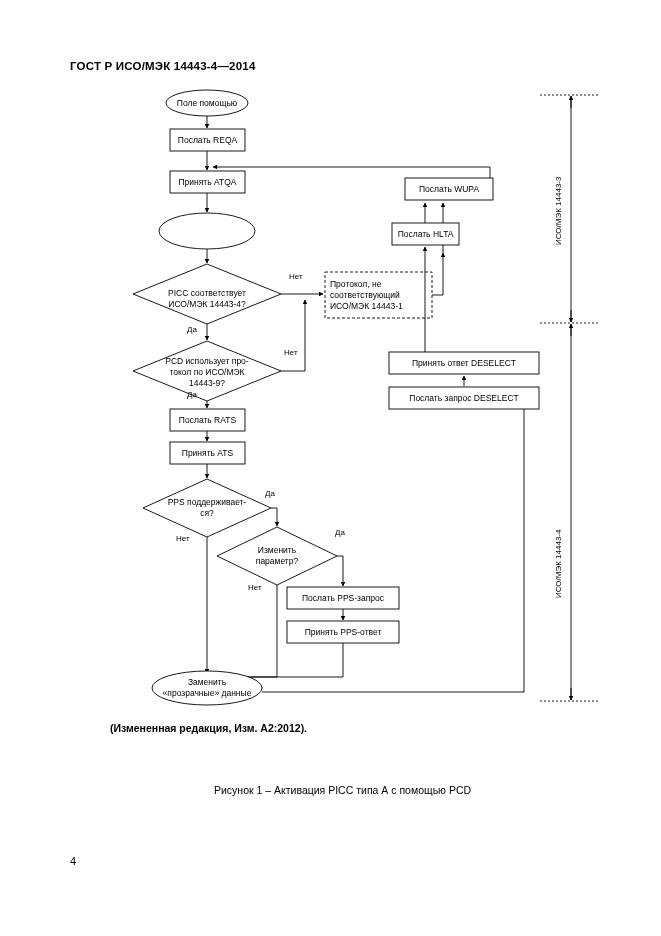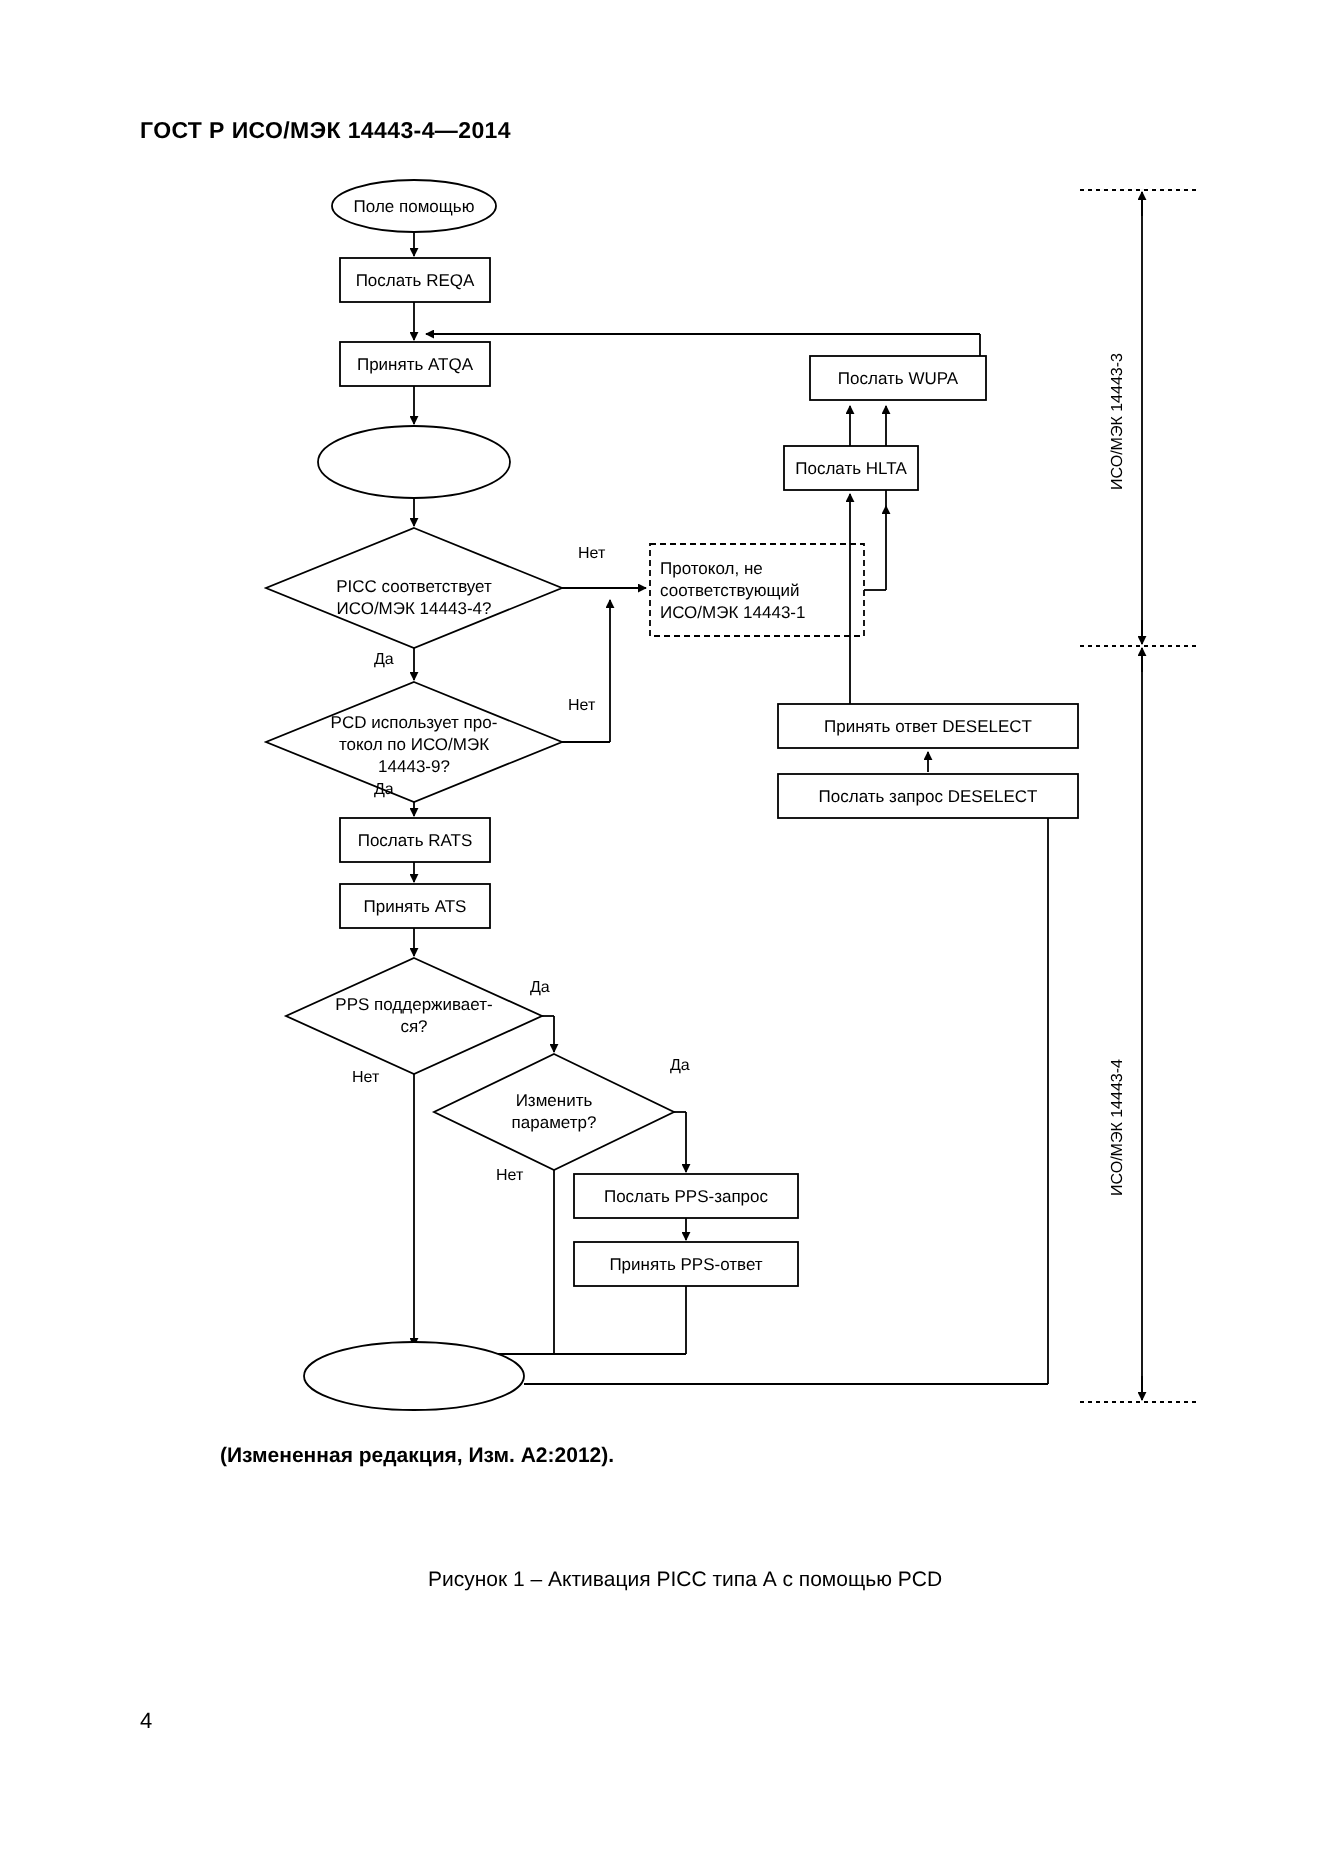--- a/index.html
+++ b/index.html
@@ -237,20 +237,22 @@
   <div class="node-label" style="left:231px;top:539px;width:92px;height:34px;">Изменить
 параметр?</div>
 
   <div class="node-label" style="left:147px;top:491px;width:120px;height:34px;">PPS поддерживает-
 ся?</div>
 
   <div class="node-label" style="left:287px;top:587px;width:112px;height:22px;">Послать PPS-запрос</div>
 
   <div class="node-label" style="left:287px;top:621px;width:112px;height:22px;">Принять PPS-ответ</div>
 
+  <div class="node-label" style="left:152px;top:671px;width:110px;height:34px;">Заменить
+«прозрачные» данные</div>
 
   <div class="node-label" style="left:405px;top:178px;width:88px;height:22px;">Послать WUPA</div>
 
   <div class="node-label" style="left:392px;top:223px;width:67px;height:22px;">Послать HLTA</div>
 
   <div class="node-label" style="left:389px;top:387px;width:150px;height:22px;">Послать запрос DESELECT</div>
 
   <div class="node-label" style="left:389px;top:352px;width:150px;height:22px;">Принять ответ DESELECT</div>
 
   <div class="edge-label" style="left:289px;top:272px;">Нет</div>

